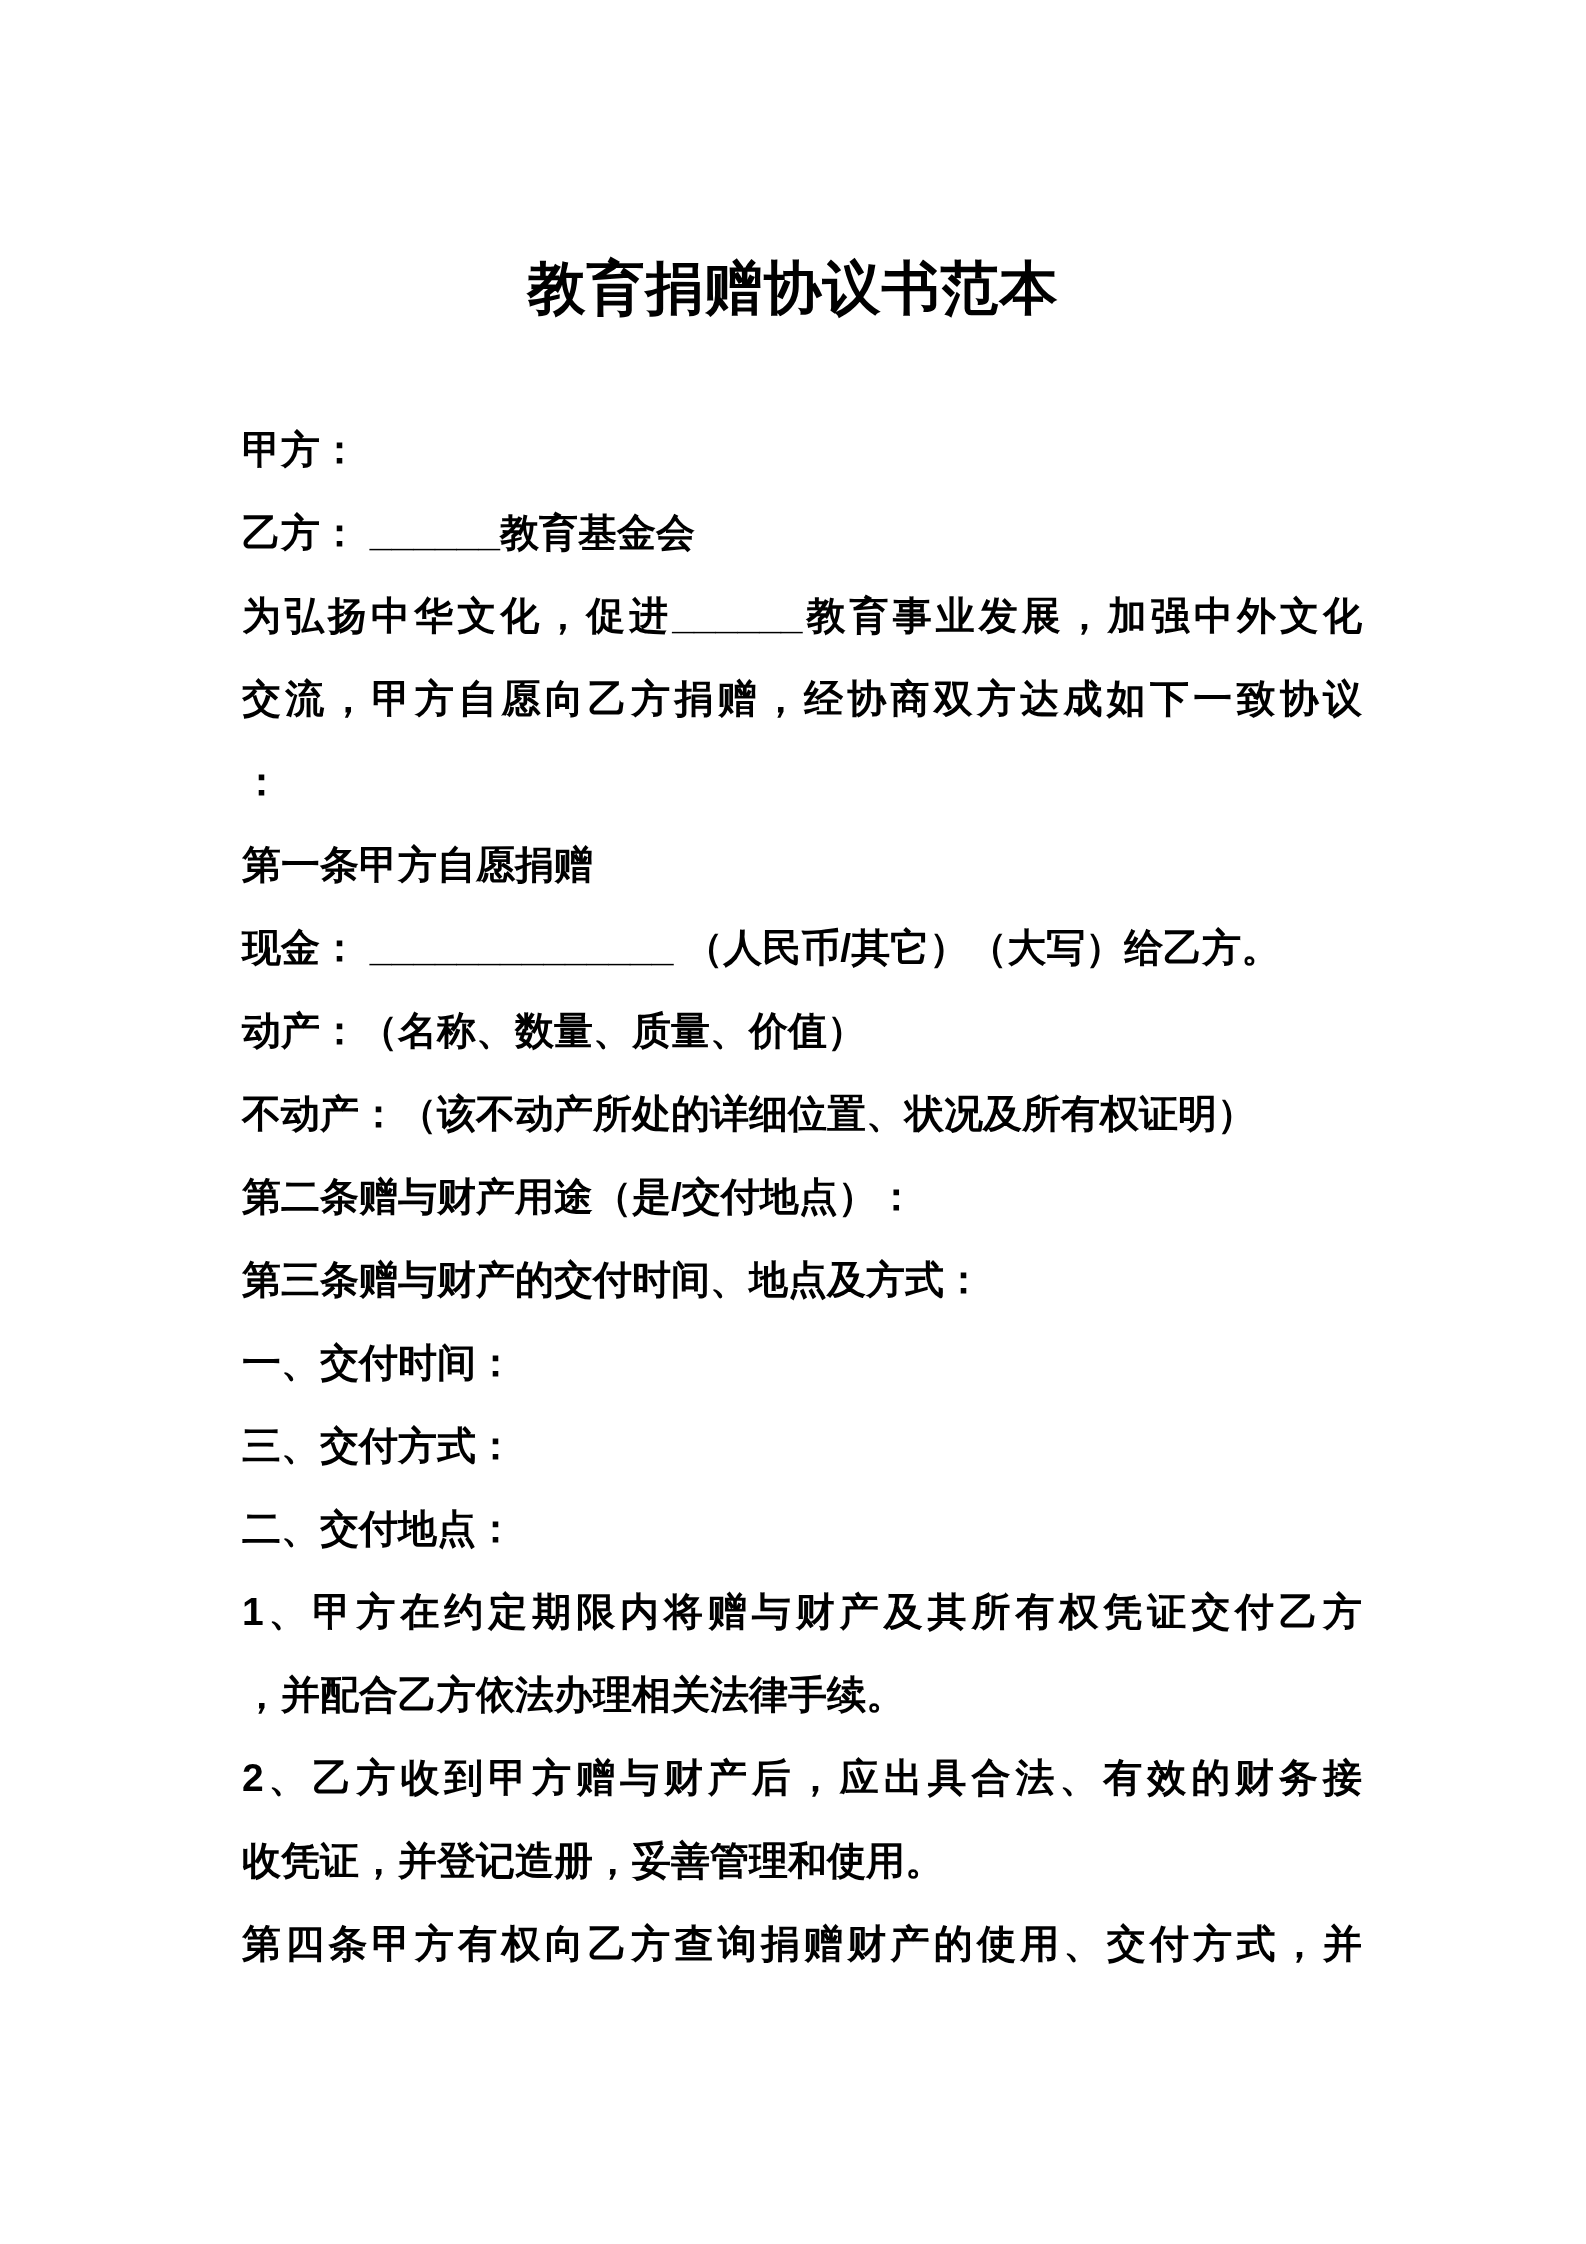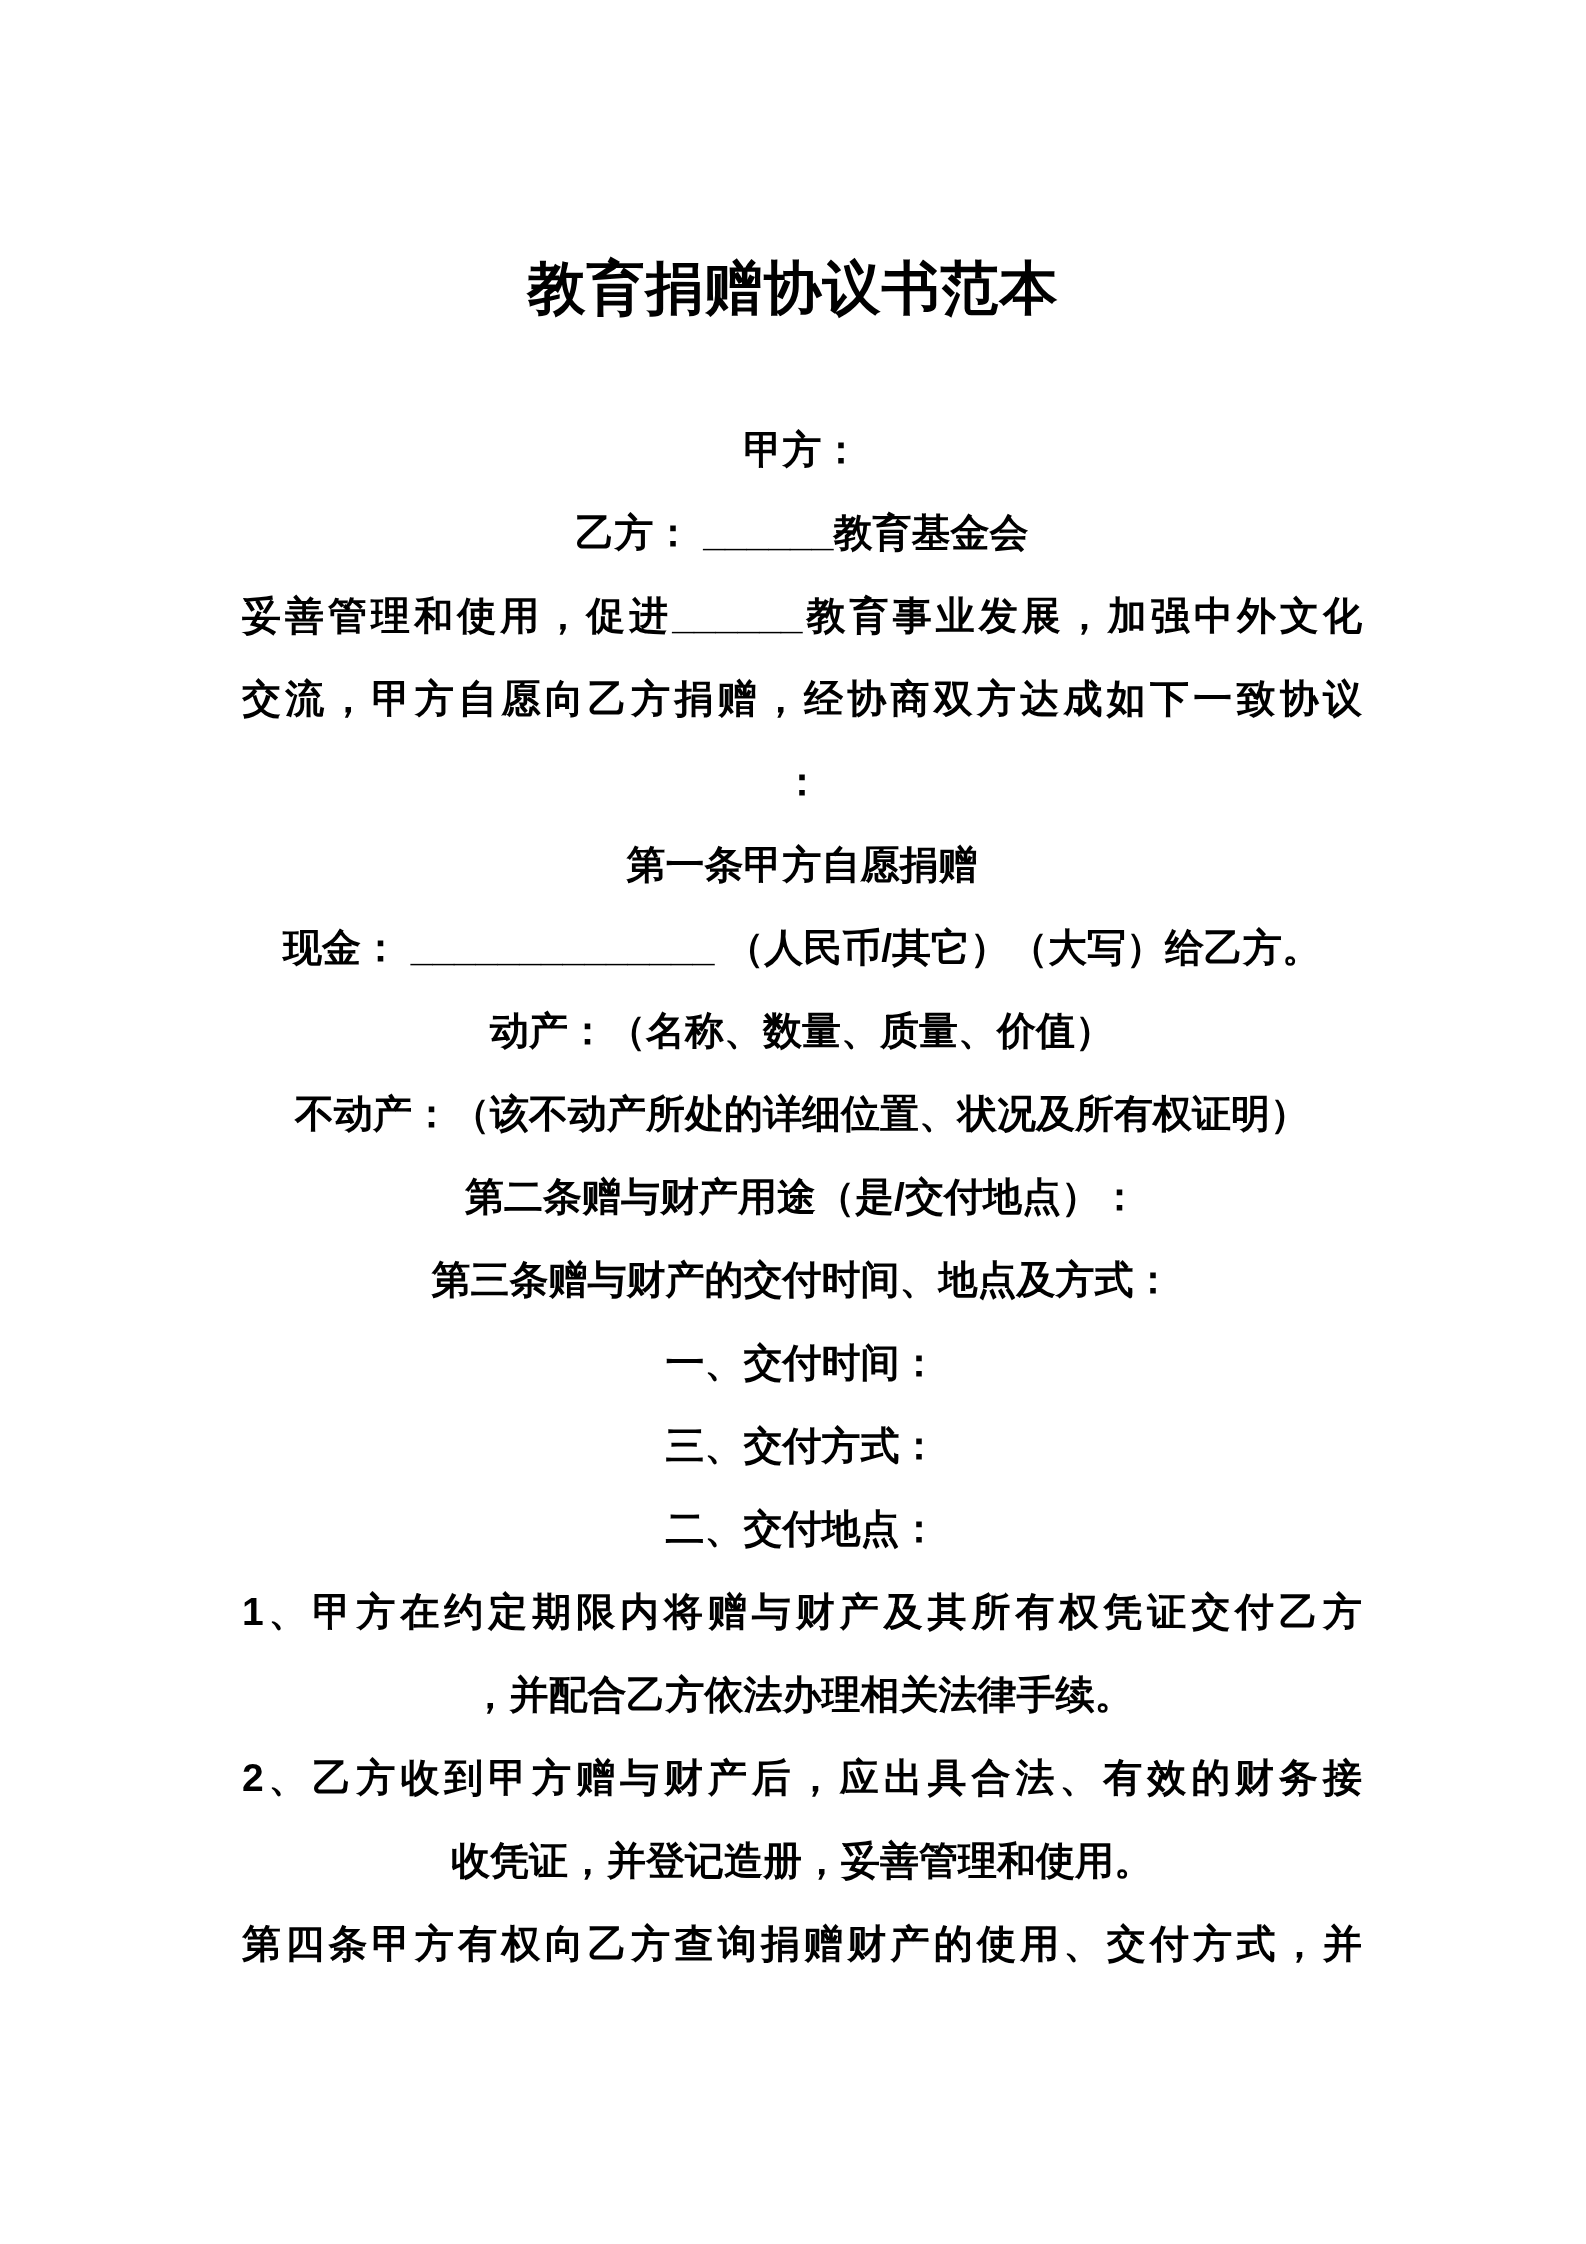--- a/index.html
+++ b/index.html
@@ -32,37 +32,37 @@
     left: 242px;
     top: 408px;
     width: 1120px;
   }
   .doc-line {
     height: 83px;
     line-height: 83px;
     font-size: 39px;
     font-weight: bold;
     white-space: pre;
-    text-align: center;
+    text-align: left;
   }
   .doc-line.just {
     white-space: normal;
     text-align: justify;
     text-align-last: justify;
   }
 </style>
 </head>
 <body>
 
 <div class="page">
   <div class="doc-title">教育捐赠协议书范本</div>
   <div class="doc-body">
     <div class="doc-line">甲方：</div>
     <div class="doc-line">乙方： ______教育基金会</div>
-    <div class="doc-line just">妥善管理和使用，促进______教育事业发展，加强中外文化</div>
+    <div class="doc-line just">为弘扬中华文化，促进______教育事业发展，加强中外文化</div>
     <div class="doc-line just">交流，甲方自愿向乙方捐赠，经协商双方达成如下一致协议</div>
     <div class="doc-line">：</div>
     <div class="doc-line">第一条甲方自愿捐赠</div>
     <div class="doc-line">现金： ______________ （人民币/其它）（大写）给乙方。</div>
     <div class="doc-line">动产：（名称、数量、质量、价值）</div>
     <div class="doc-line">不动产：（该不动产所处的详细位置、状况及所有权证明）</div>
     <div class="doc-line">第二条赠与财产用途（是/交付地点）：</div>
     <div class="doc-line">第三条赠与财产的交付时间、地点及方式：</div>
     <div class="doc-line">一、交付时间：</div>
     <div class="doc-line">三、交付方式：</div>

